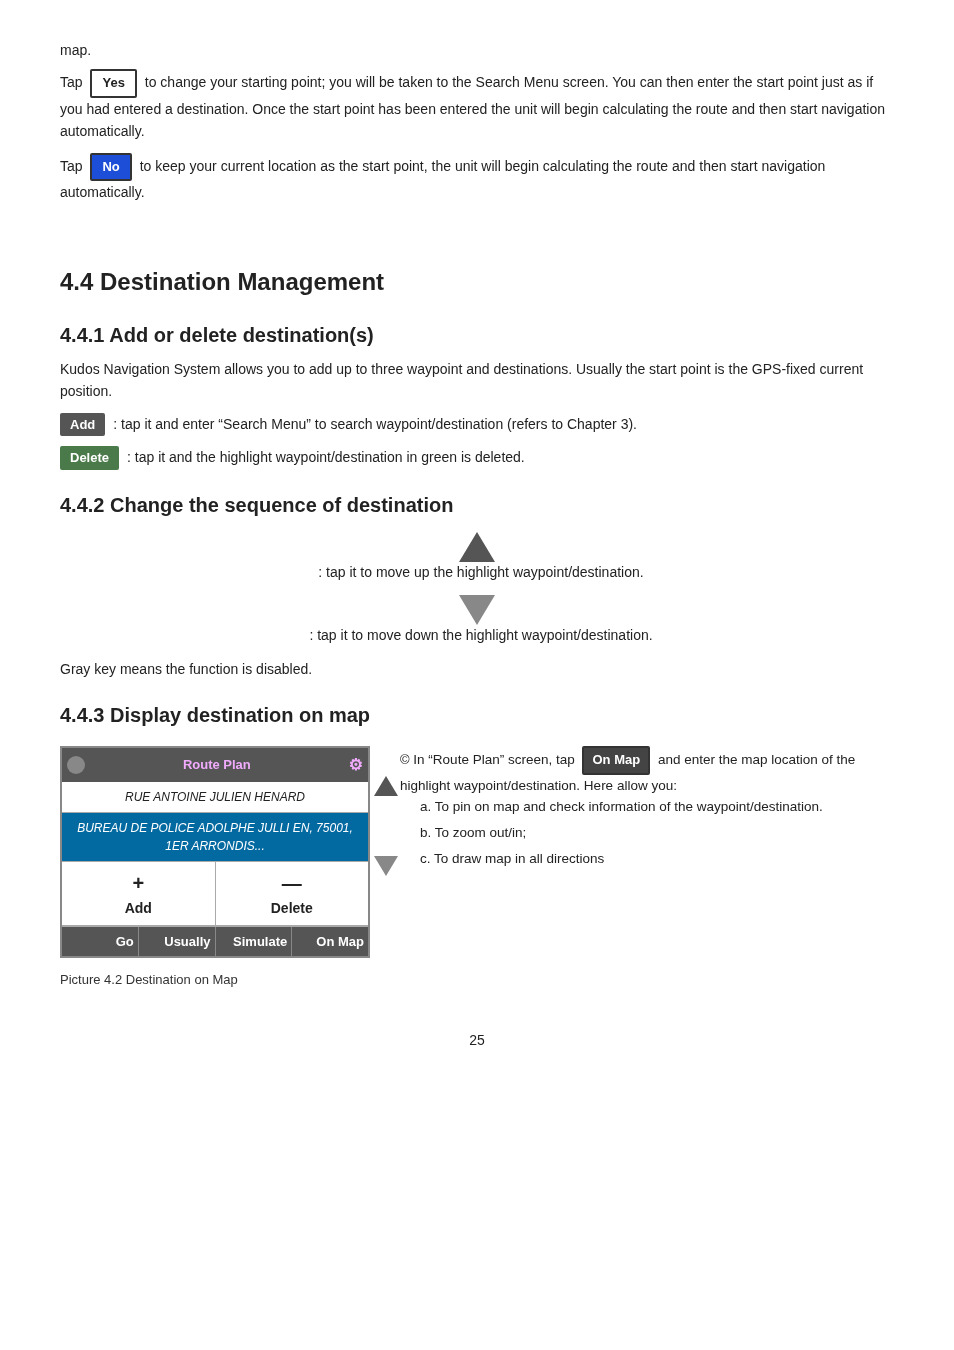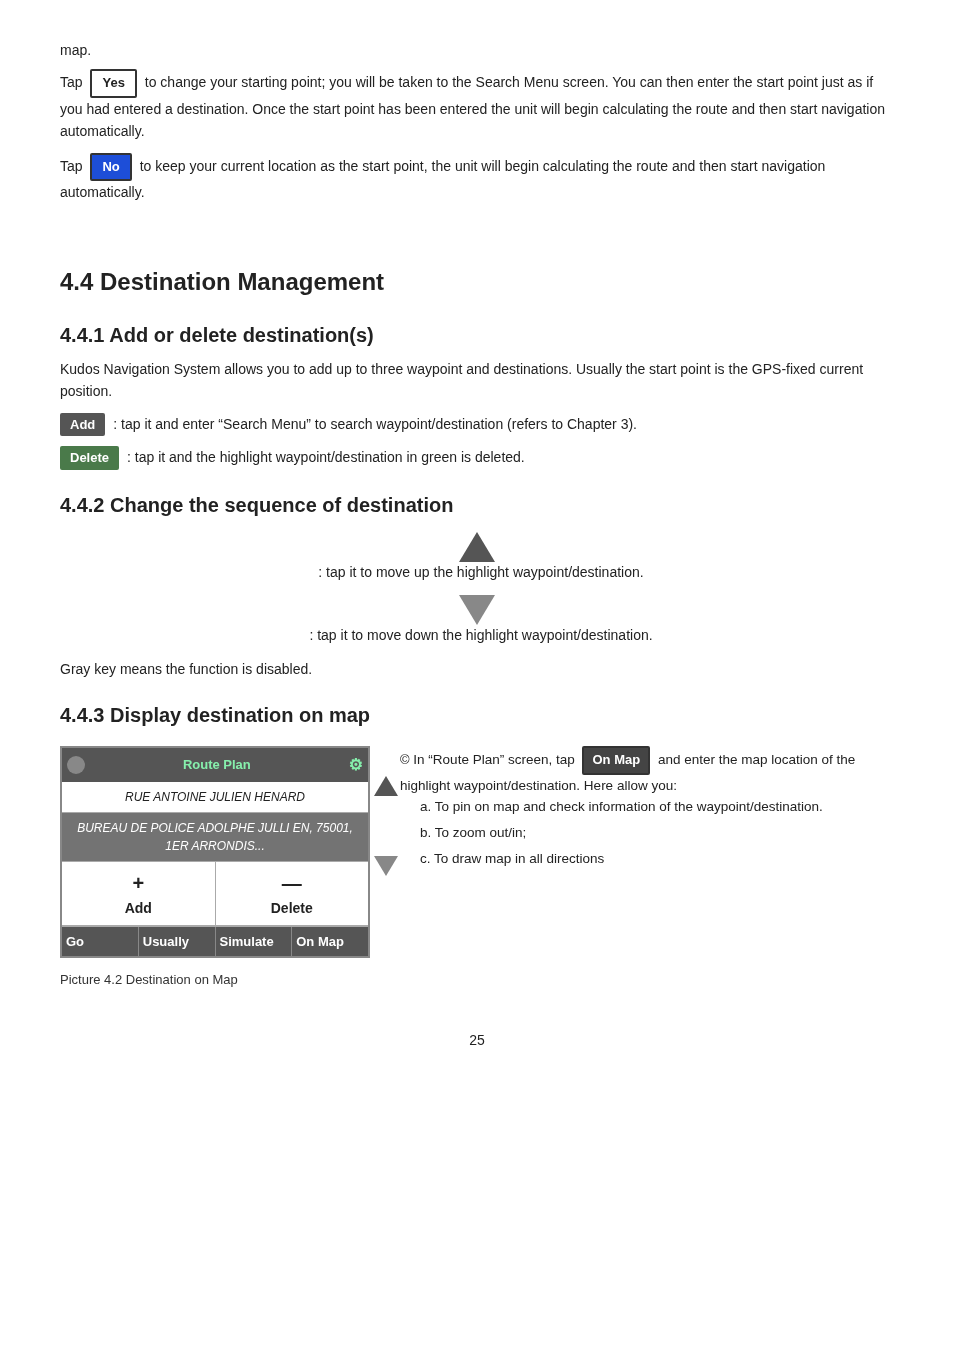--- a/index.html
+++ b/index.html
@@ -101,21 +101,21 @@
     }
     .route-plan-box {
       border: 2px solid #888;
       width: 310px;
       min-width: 310px;
       font-size: 13px;
       position: relative;
     }
     .route-plan-header {
       background: #555;
-      color: #86efac;
+      color: #f0abfc;
       text-align: center;
       padding: 5px;
       font-weight: bold;
       display: flex;
       justify-content: space-between;
       align-items: center;
     }
     .route-plan-header .circle-icon {
       width: 18px;
       height: 18px;
@@ -127,21 +127,21 @@
       font-size: 16px;
     }
     .route-row {
       border-bottom: 1px solid #aaa;
       padding: 6px 8px;
       text-align: center;
       font-size: 12px;
       font-style: italic;
     }
     .route-row.highlight {
-      background: #737373;
+      background: #0369a1;
       color: #fff;
     }
     .route-actions {
       display: flex;
       border-bottom: 1px solid #aaa;
     }
     .route-action-btn {
       flex: 1;
       text-align: center;
       padding: 6px 4px;
@@ -151,21 +151,21 @@
     }
     .route-action-btn:last-child {
       border-right: none;
     }
     .route-bottom {
       display: flex;
       border-top: 1px solid #aaa;
     }
     .route-bottom-btn {
       flex: 1;
-      text-align: left;
+      text-align: right;
       padding: 5px 4px;
       font-size: 13px;
       font-weight: bold;
       background: #555;
       color: #fff;
       border-right: 1px solid #888;
     }
     .route-bottom-btn:last-child {
       border-right: none;
     }

